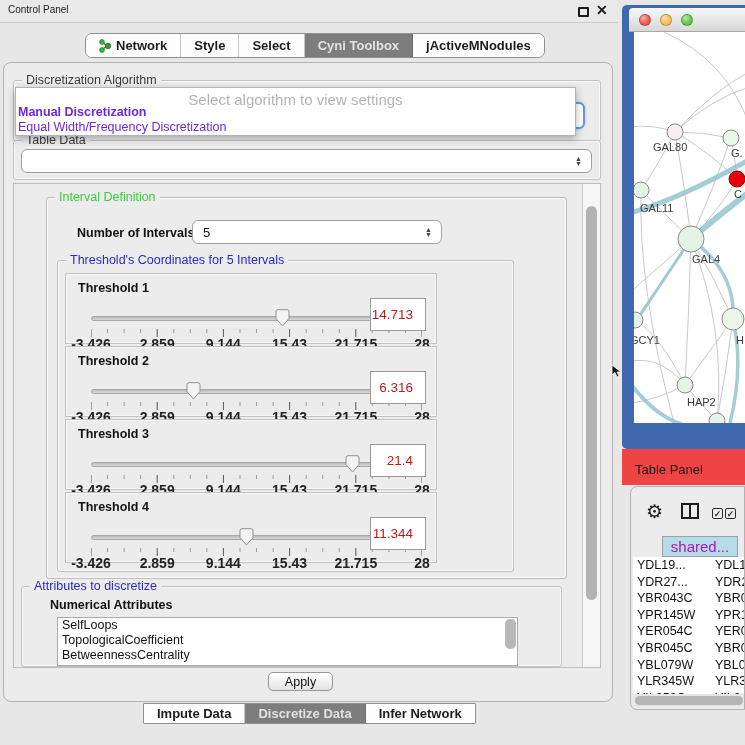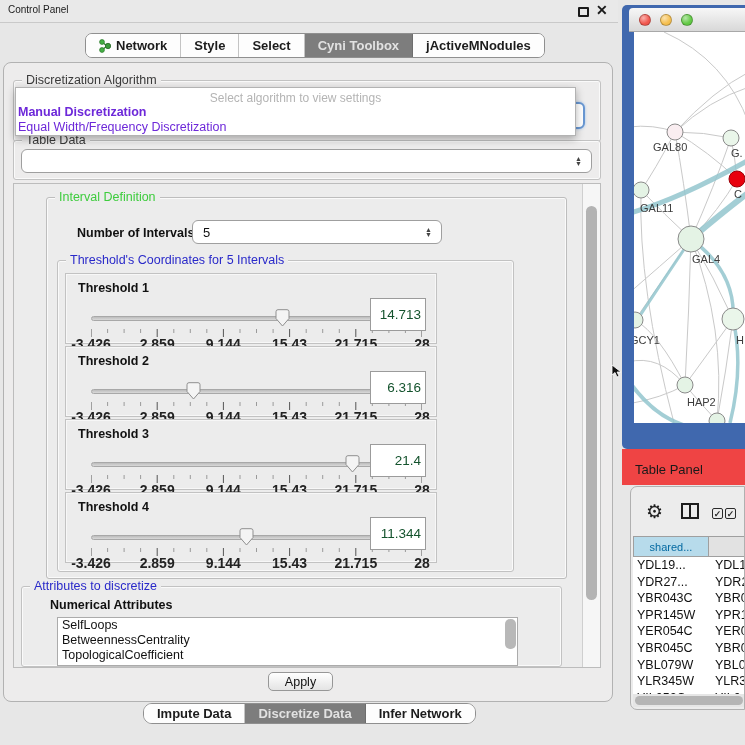--- a/index.html
+++ b/index.html
@@ -32,74 +32,74 @@
 
   .combo { position:absolute; background:#ffffff; border:1px solid #9f9f9f; border-radius:6px;
     font-size:13px; color:#111; display:flex; align-items:center; padding-left:10px; }
   .combo .spin { position:absolute; right:9px; top:50%; transform:translateY(-50%); display:flex;
     flex-direction:column; line-height:5px; font-size:7px; color:#444; }
   .combo.focused { border:2px solid #6897d2; box-shadow:0 0 3px #9dc0ea; }
 
   
   #algo-popup { left:15px; top:87px; width:561px; height:49px; background:#ffffff;
     border:1px solid #b3b3b3; box-shadow:0 3px 8px rgba(0,0,0,.3); z-index:30; }
-  #algo-hint { position:absolute; top:3px; width:100%; text-align:center; font-size:12px; color:#b4b4b4; }
+  #algo-hint { position:absolute; top:3px; width:100%; text-align:center; font-size:15px; color:#b4b4b4; }
   .algo-opt { position:absolute; left:2px; font-size:12.5px; color:#6d28d9; white-space:nowrap; }
 
   
   #scrollpane { left:13px; top:183px; width:588px; height:485px; border:1px solid #bcbcbc; background:#ececec; }
   #v-scroll-track { right:0; top:0; width:18px; height:100%; background:#f6f6f6; border-left:1px solid #cfcfcf; }
   #v-scroll-thumb { left:3px; top:22px; width:11px; height:394px; background:#b3b3b3; border-radius:6px; }
 
   
   .tbox { position:relative; width:372px; height:71px; background:#ececec;
     border:1px solid #c2c2c2; box-shadow:inset 0 0 0 1px #f7f7f7; margin-bottom:2px; }
   .tbox-label { position:absolute; left:12px; top:7px; font-size:12.5px; font-weight:bold; color:#111; }
   .slider-zone { position:absolute; left:25px; top:35px; width:331px; height:34px; }
   .track { position:absolute; left:0; top:7px; width:331px; height:5px; border-radius:3px;
     background:linear-gradient(#bcbcbc,#d9d9d9); border:1px solid #a8a8a8; }
   .thumb { position:absolute; top:0; width:15px; height:18px; }
   .ticks { position:absolute; left:0; top:20px; }
   .tick-label { position:absolute; top:27px; width:44px; text-align:center;
     font-size:14px; font-weight:bold; color:#222; }
   .value-box { position:absolute; right:10px; top:24px; width:56px; height:33px; background:#fff;
-    border:1px solid #9b9b9b; font-size:13.5px; color:#14532d; display:flex; align-items:center;
-    justify-content:flex-end; padding-right:4px; }
+    border:1px solid #9b9b9b; font-size:13.5px; color:#b91c1c; display:flex; align-items:center;
+    justify-content:flex-end; padding-right:12px; }
 
   
   #attr-list { left:35px; top:30px; width:461px; height:49px; background:#fff;
     border:1px solid #ababab; overflow:hidden; }
   .attr-item { font-size:12.5px; color:#111; padding-left:4px; line-height:15px; }
   #attr-scroll { position:absolute; right:1px; top:1px; width:11px; height:30px;
     background:#b8b8b8; border-radius:5px; }
 
   #apply-btn { left:268px; top:672px; width:65px; height:19px; background:linear-gradient(#ffffff,#e4e4e4);
     border:1px solid #979797; border-radius:5px; font-size:12.5px; color:#111;
     display:flex; align-items:center; justify-content:center; }
 
   #bottom-tabbar { left:143px; top:703px; height:21px; display:flex; background:#fdfdfd;
-    border:1px solid #8f8f8f; border-radius:9px; overflow:hidden; }
+    border:1px solid #8f8f8f; border-radius:1px; overflow:hidden; }
 
   
   #net-window { left:622px; top:5px; width:123px; height:444px; background:#4068ae; border-radius:5px 0 0 5px; }
   #net-titlebar { left:7px; top:3px; width:116px; height:24px; background:linear-gradient(#f7f7f7,#d8d8d8);
     border-bottom:1px solid #a8a8a8; border-radius:4px 0 0 0; }
   .light { position:absolute; top:6px; width:12px; height:12px; border-radius:50%; border:1px solid rgba(0,0,0,.25); }
   #net-canvas { left:12px; top:27px; width:111px; height:391px; background:#ffffff; overflow:hidden; }
 
   
   #tp-titlebar { left:622px; top:449px; width:123px; height:36px; background:#ef4444; }
   #tp-title { left:13px; top:13px; font-size:13px; color:#1a1a1a; }
   #tp-panel { left:630px; top:486px; width:115px; height:224px; background:#ececec;
     border:1px solid #b0b0b0; border-radius:7px 0 0 7px; overflow:hidden; }
   .tp-check { position:absolute; top:21px; width:11px; height:11px; border:1.5px solid #2a2a2a; border-radius:2px;
     font-size:9px; font-weight:bold; color:#2a2a2a; display:flex; align-items:center; justify-content:center; }
   #tp-header { position:absolute; left:2px; top:49px; height:21px; display:flex; }
-  .th { border:1px solid #9f9f9f; border-left:none; font-size:11px; color:#0369a1;
-    display:flex; align-items:center; justify-content:center; background:#e2e2e2; }
+  .th { border:1px solid #9f9f9f; border-left:none; font-size:15px; color:#a21caf;
+    display:flex; align-items:center; justify-content:center; background:#e2e2e2;margin-left:29px; }
   .th:first-child { border-left:1px solid #9f9f9f; }
   .th.sel { background:#b7dbeb; }
   #tp-rows { position:absolute; left:2px; top:70px; width:160px; height:137px; background:#fff; overflow:hidden; }
   .tr { display:flex; height:16.6px; }
   .td { font-size:12.5px; color:#111; line-height:16.6px; white-space:nowrap; overflow:hidden; }
   .td.c1 { width:77px; padding-left:4px; }
   .td.c2 { width:83px; padding-left:5px; }
   #h-scroll-track { position:absolute; left:2px; top:207px; width:113px; height:13px; background:#e6e6e6; }
   #h-scroll-thumb { position:absolute; left:2px; top:2px; width:108px; height:9px; background:#b5b5b5; border-radius:5px; }
 
@@ -345,22 +345,22 @@
         </div>
     </div>
   </div>
 
   <div class="group" style="left:7px; top:402px; width:541px; height:81px;">
     <span class="group-title blue" style="background:#ececec;">Attributes to discretize</span>
     <span class="abs" style="left:28px; top:11px; font-size:12.5px; font-weight:bold; color:#111;">Numerical Attributes</span>
     <div class="abs" id="attr-list">
 
     <div class="attr-item">SelfLoops</div>
+        <div class="attr-item">TopologicalCoefficient</div>
         <div class="attr-item">BetweennessCentrality</div>
-        <div class="attr-item">TopologicalCoefficient</div>
         <div id="attr-scroll"></div>
       </div>
   </div>
 </div>
 
 <div class="abs" id="apply-btn">
     <span>Apply</span>
   </div>
 
 <div class="abs" id="bottom-tabbar">

